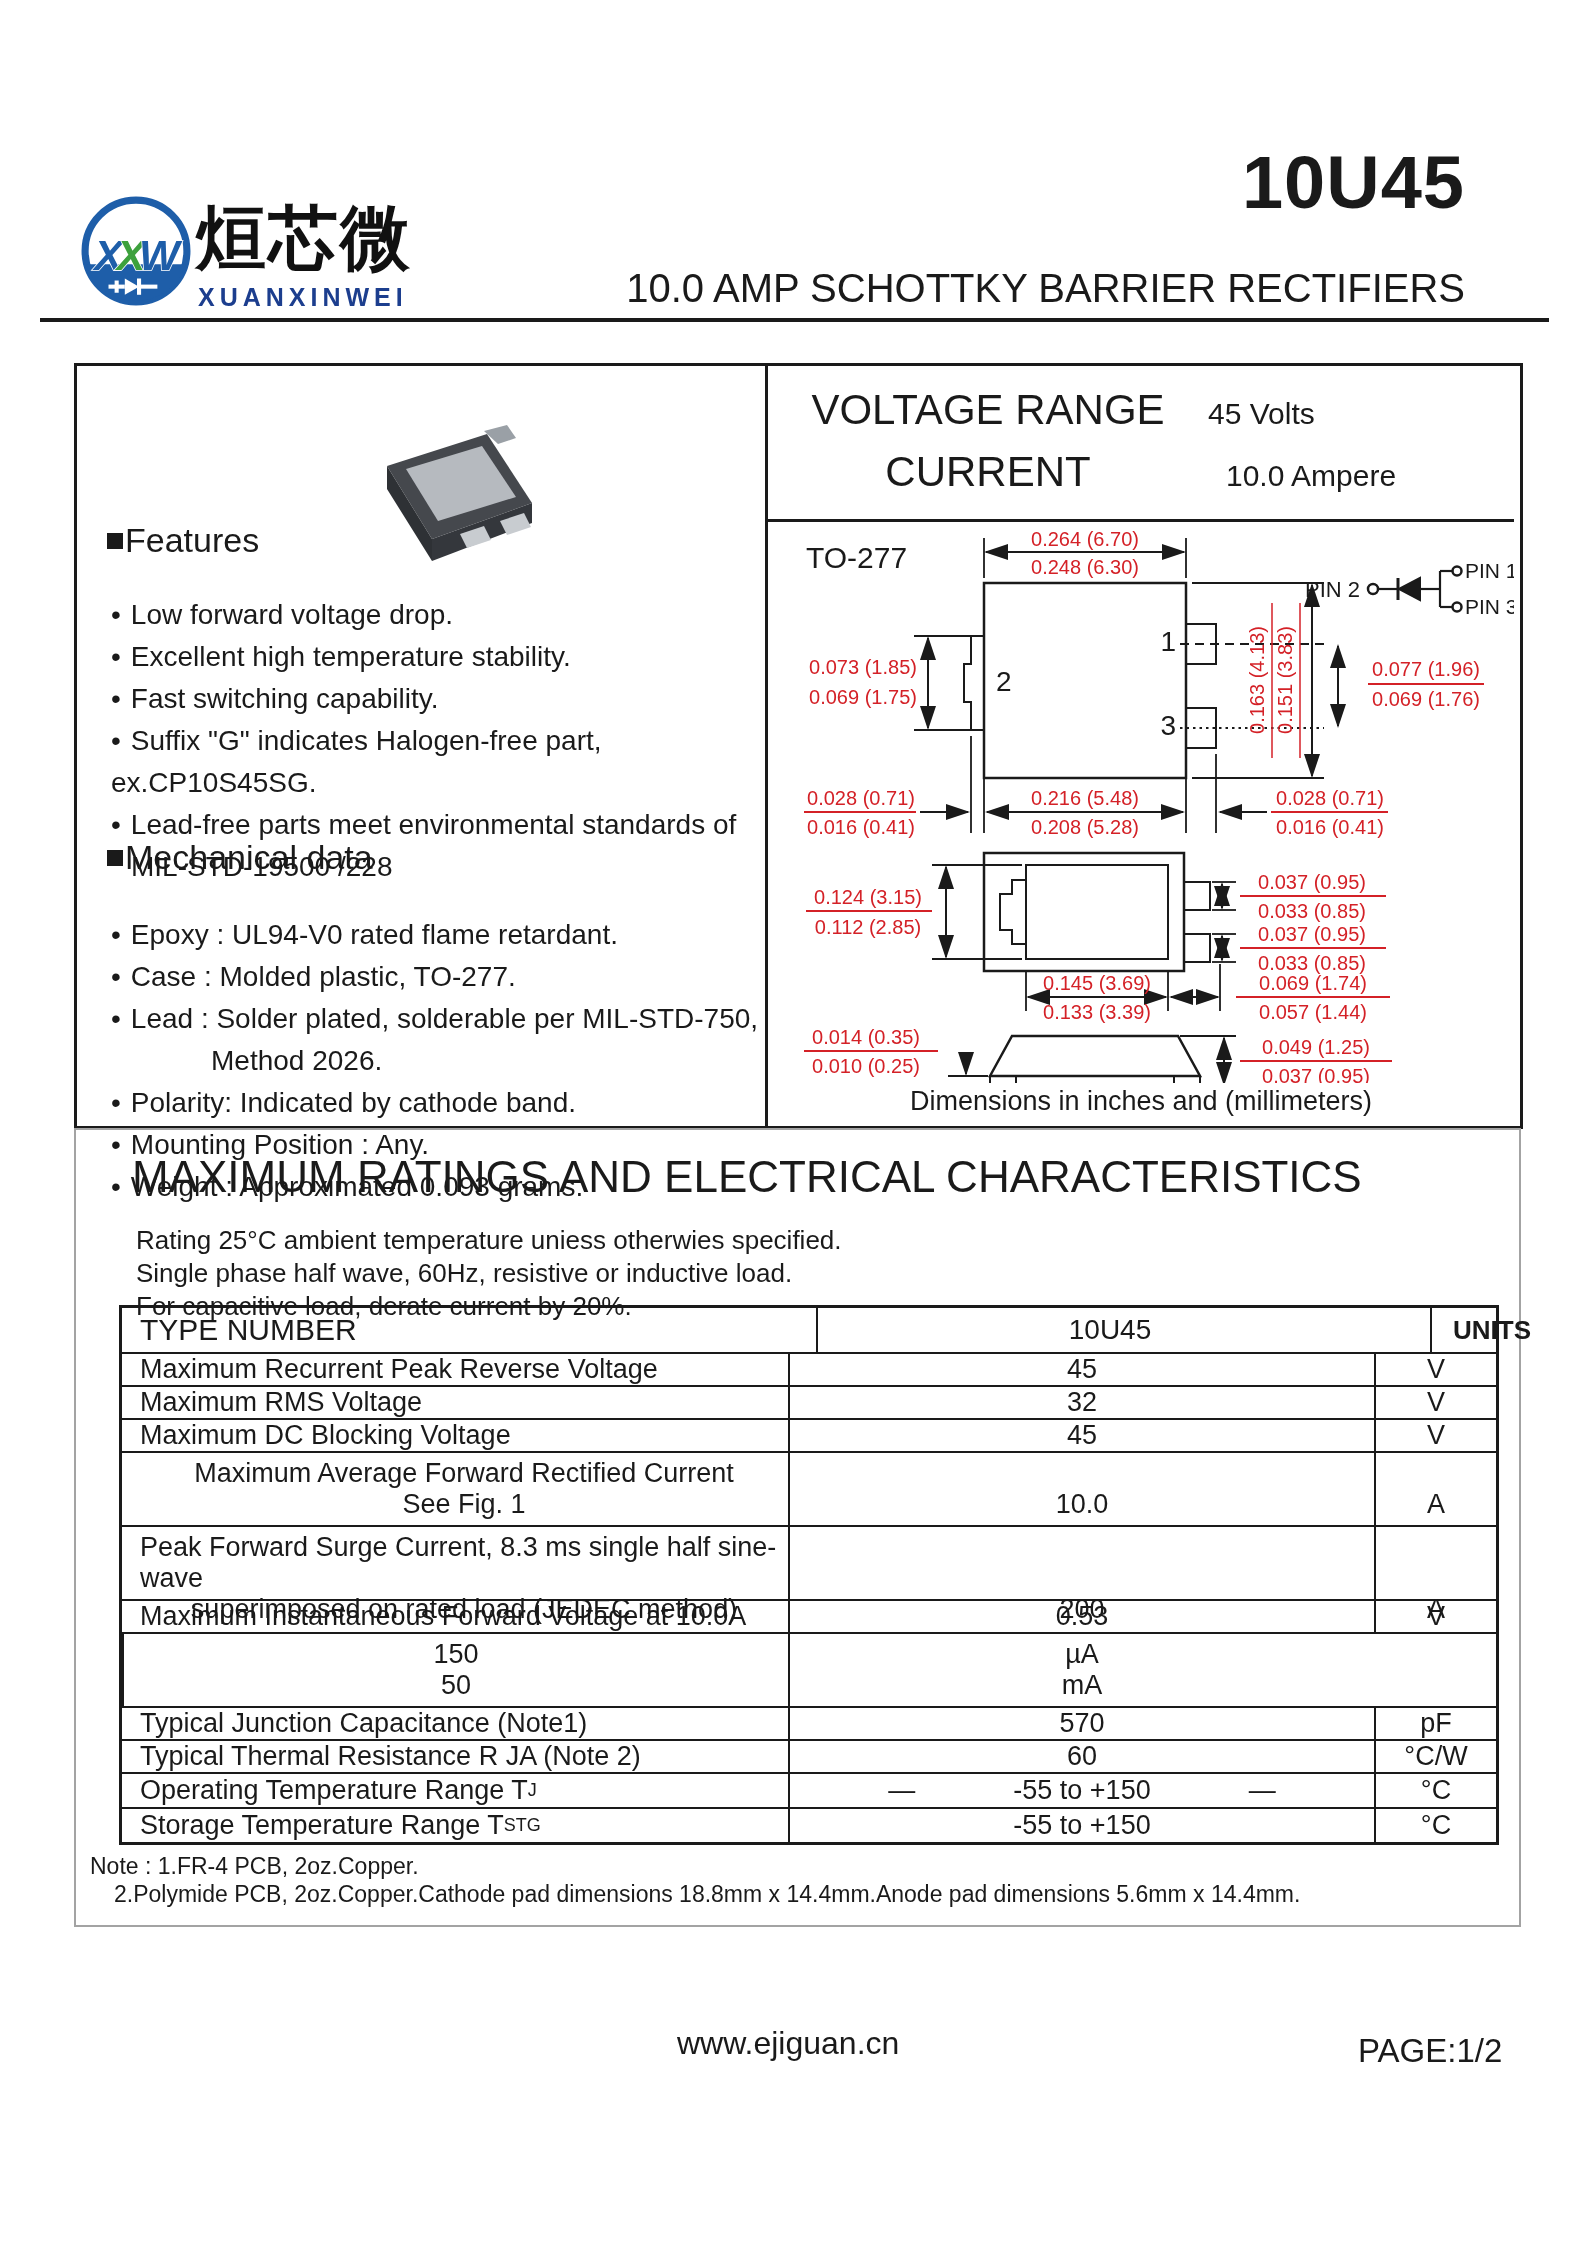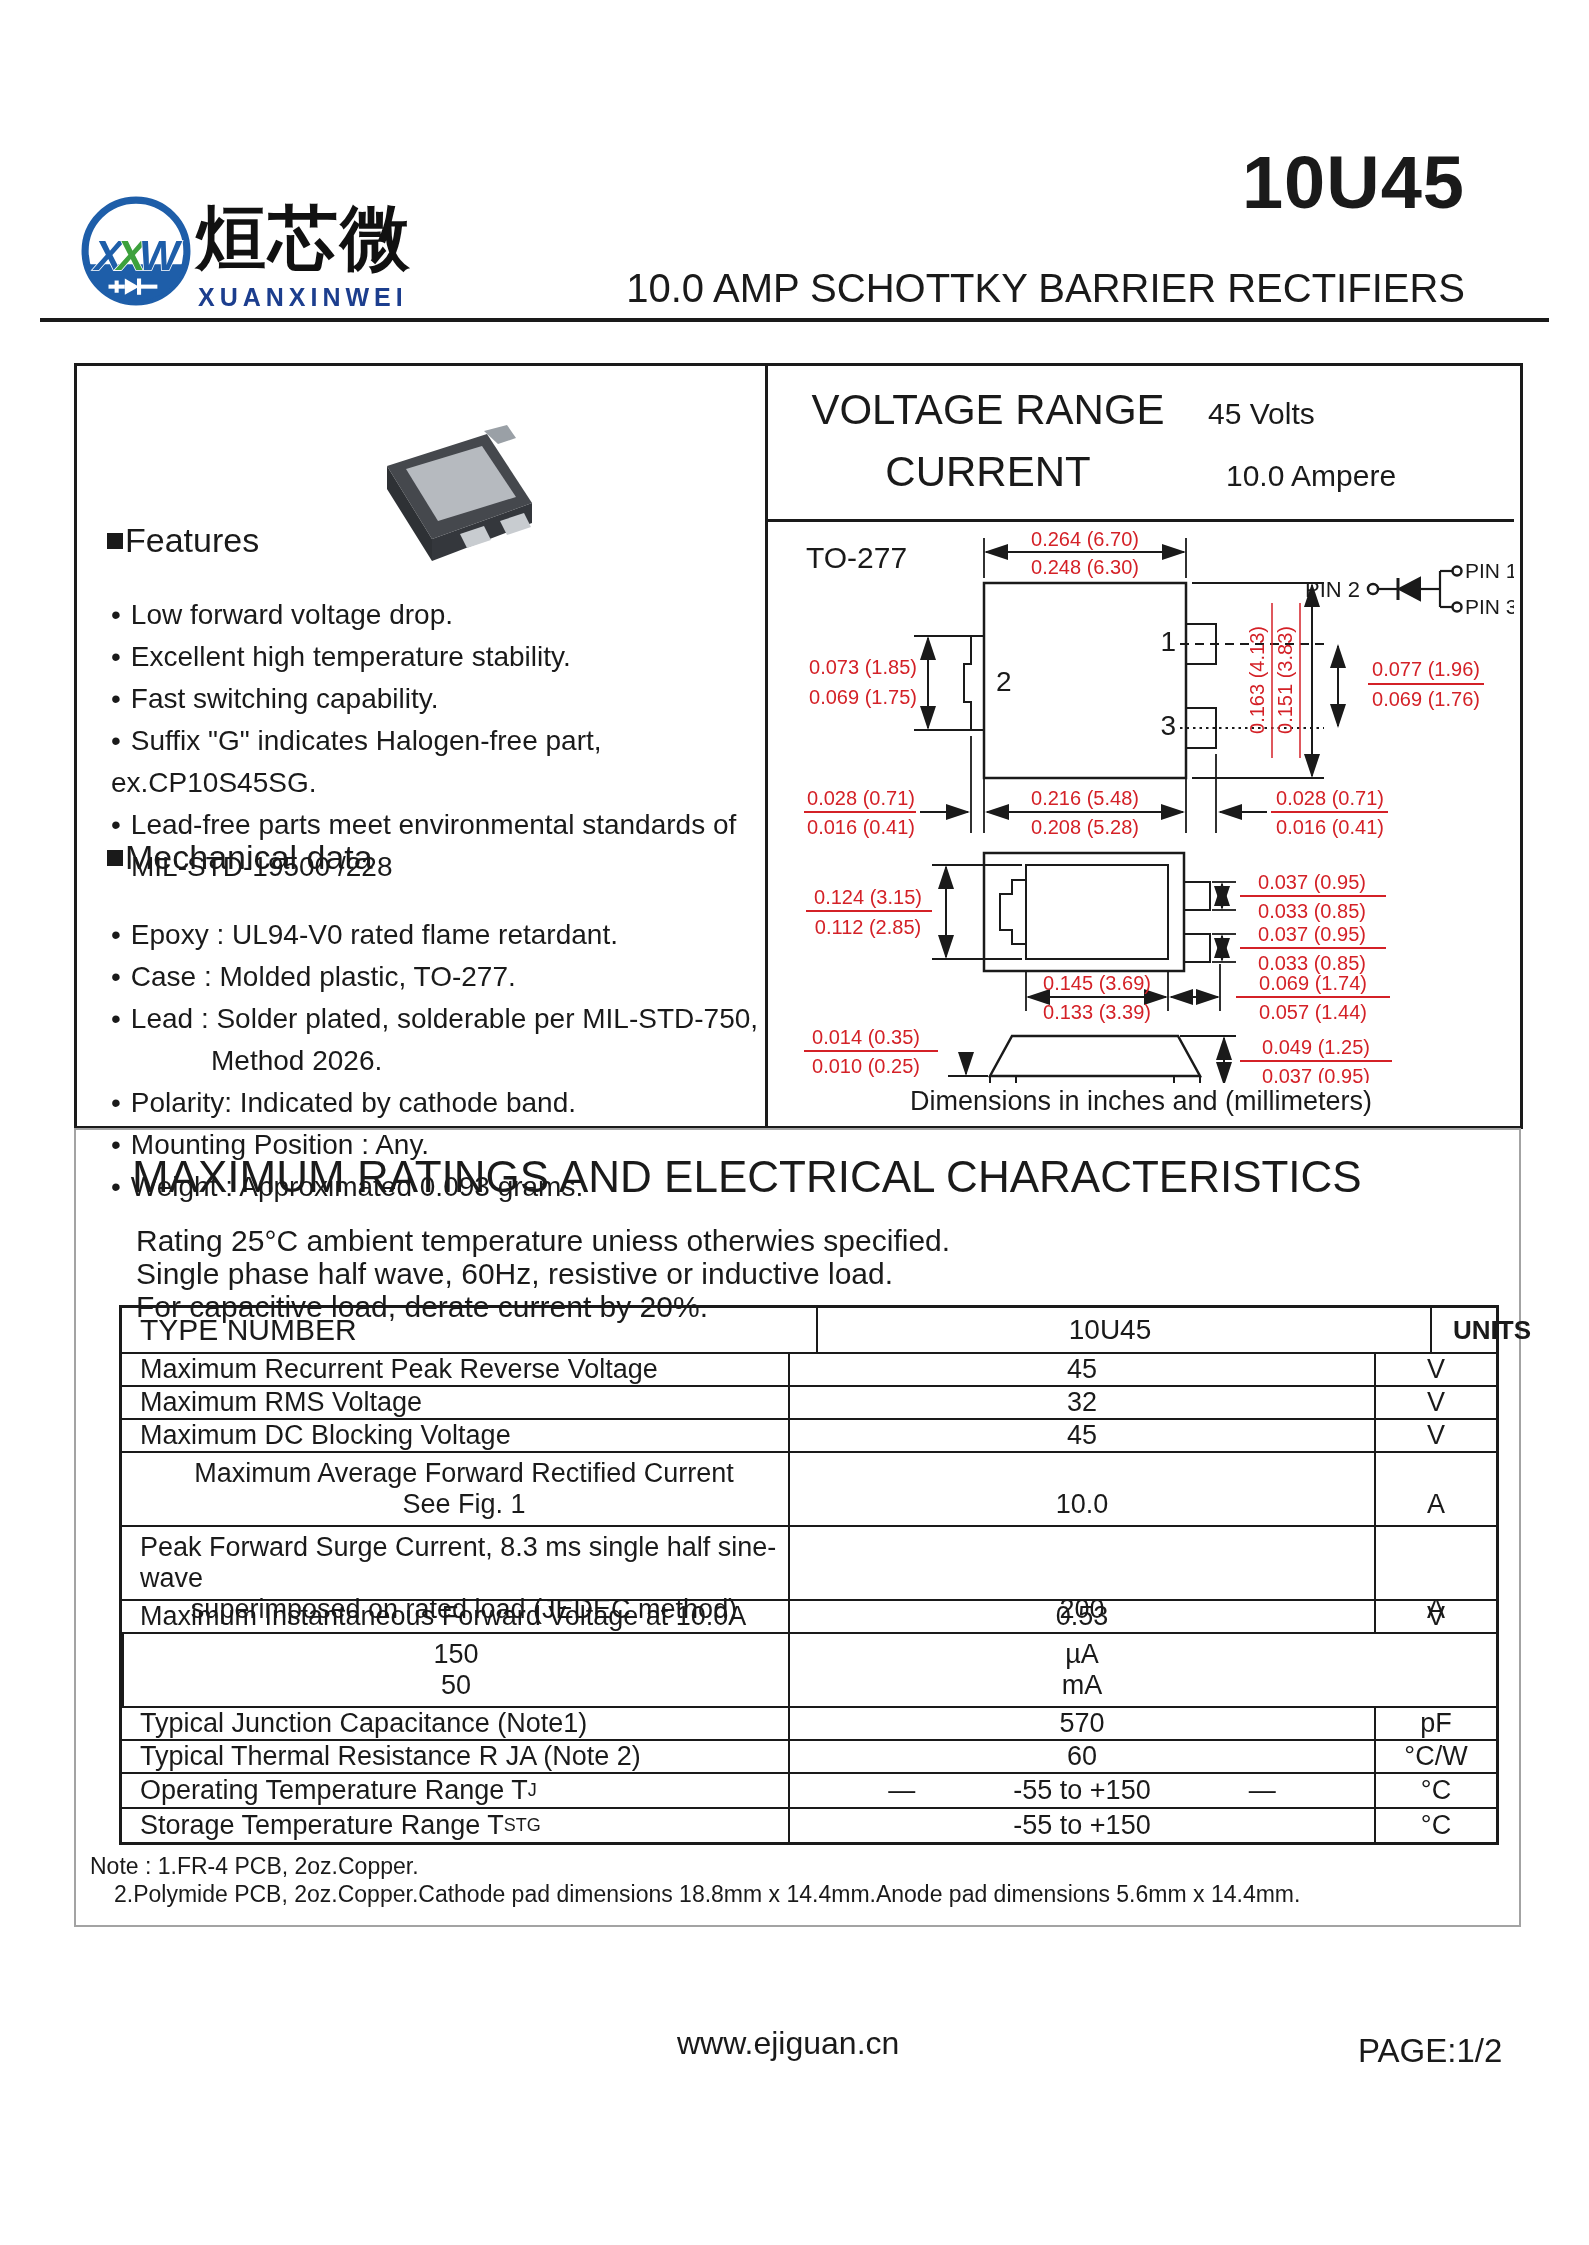--- a/index.html
+++ b/index.html
@@ -28,21 +28,21 @@
   .blist{font-size:28px;line-height:42px;}
   .blist .li::before{content:"\2022";margin-right:10px;}
   .blist .cont{padding-left:20px;}
   .blist .cont2{padding-left:100px;}
 
   .diagram-caption{left:768px;top:1086px;width:746px;text-align:center;font-size:27px;}
 
   
   .box2{left:74px;top:1128px;width:1443px;height:795px;border:2px solid #a3a3a3;}
   .ratings-title{left:56px;top:22px;font-size:44px;}
-  .conds{left:60px;top:94px;font-size:30px;line-height:33px;}
+  .conds{left:60px;top:94px;font-size:26px;line-height:33px;}
 
   .rtable{left:43px;top:175px;width:1374px;border:3px solid #1a1a1a;border-bottom:3px solid #1a1a1a;}
   .trow{display:grid;grid-template-columns:666px 586px 122px;border-bottom:2px solid #1a1a1a;}
   .trow:last-child{border-bottom:none;}
   .tcell{display:flex;align-items:center;font-size:27px;}
   .c-desc{padding-left:18px;}
   .c-val{justify-content:center;border-left:2px solid #1a1a1a;}
   .c-unit{justify-content:center;border-left:2px solid #1a1a1a;}
   .h44{height:44px;gap:28px;} .h31{height:31px;} .h72{height:72px;} .h33{height:33px;}
   .two-line{flex-direction:column;align-items:center;justify-content:space-between;padding-top:5px;padding-bottom:6px;}

